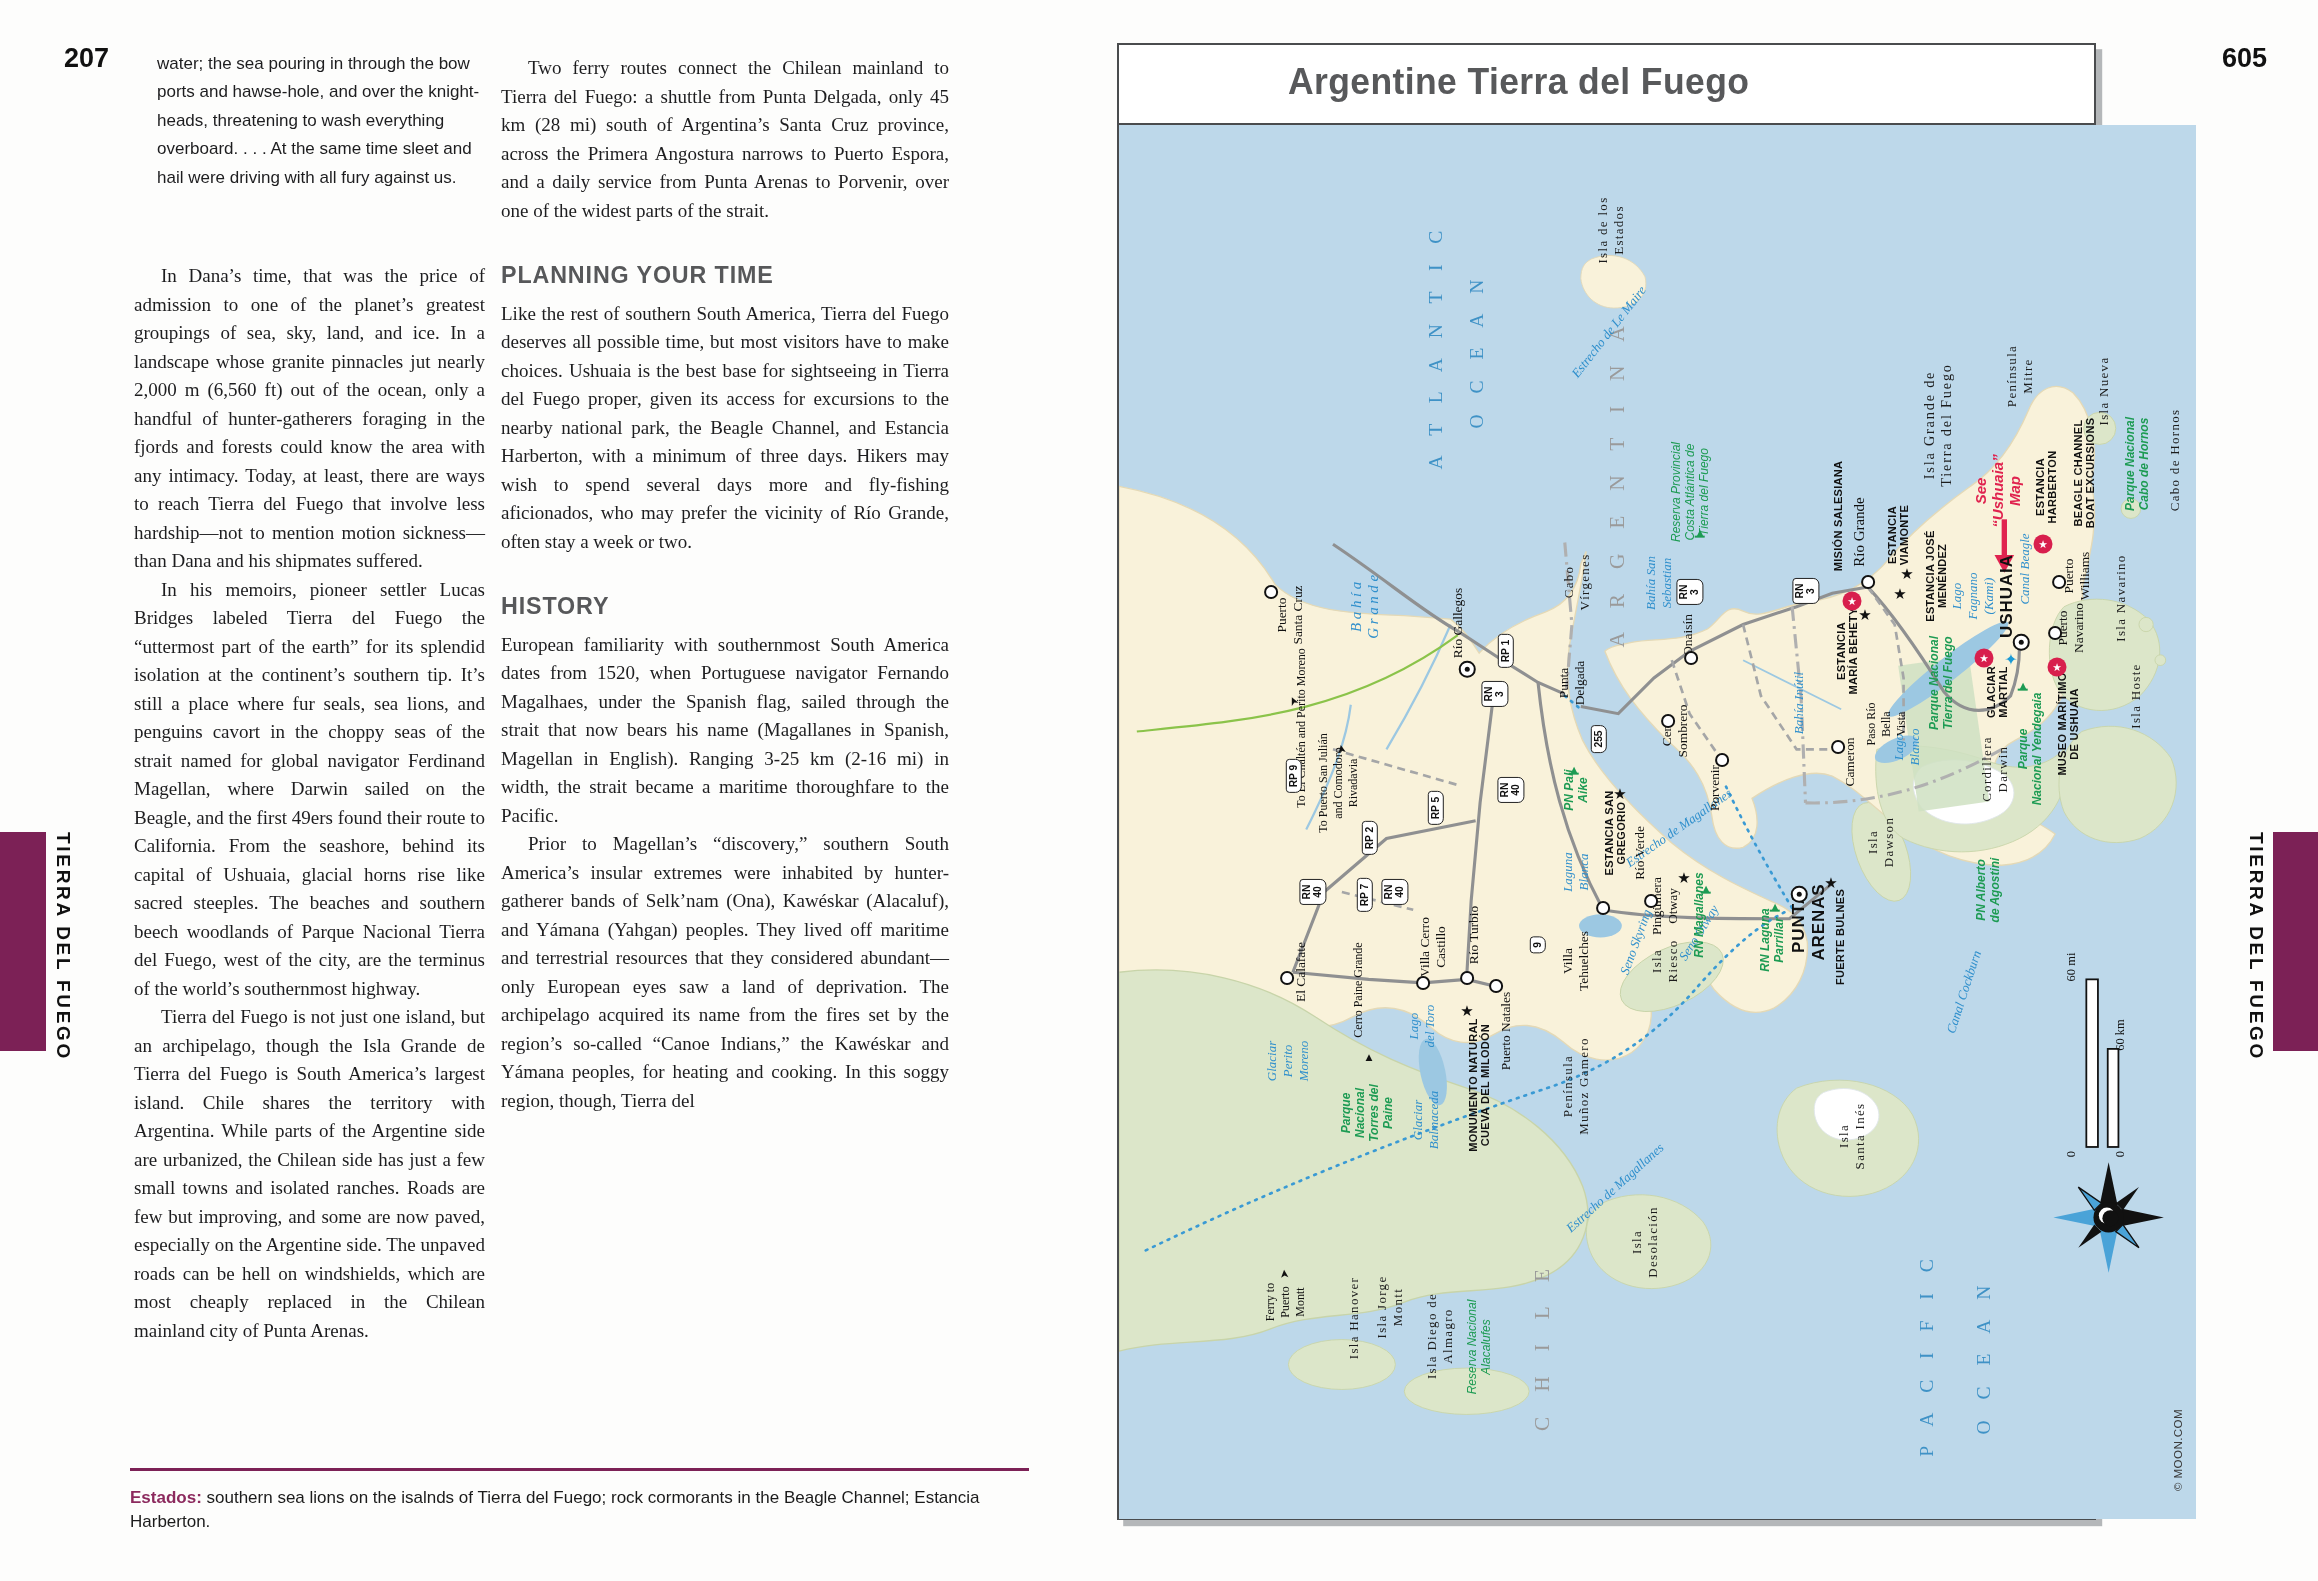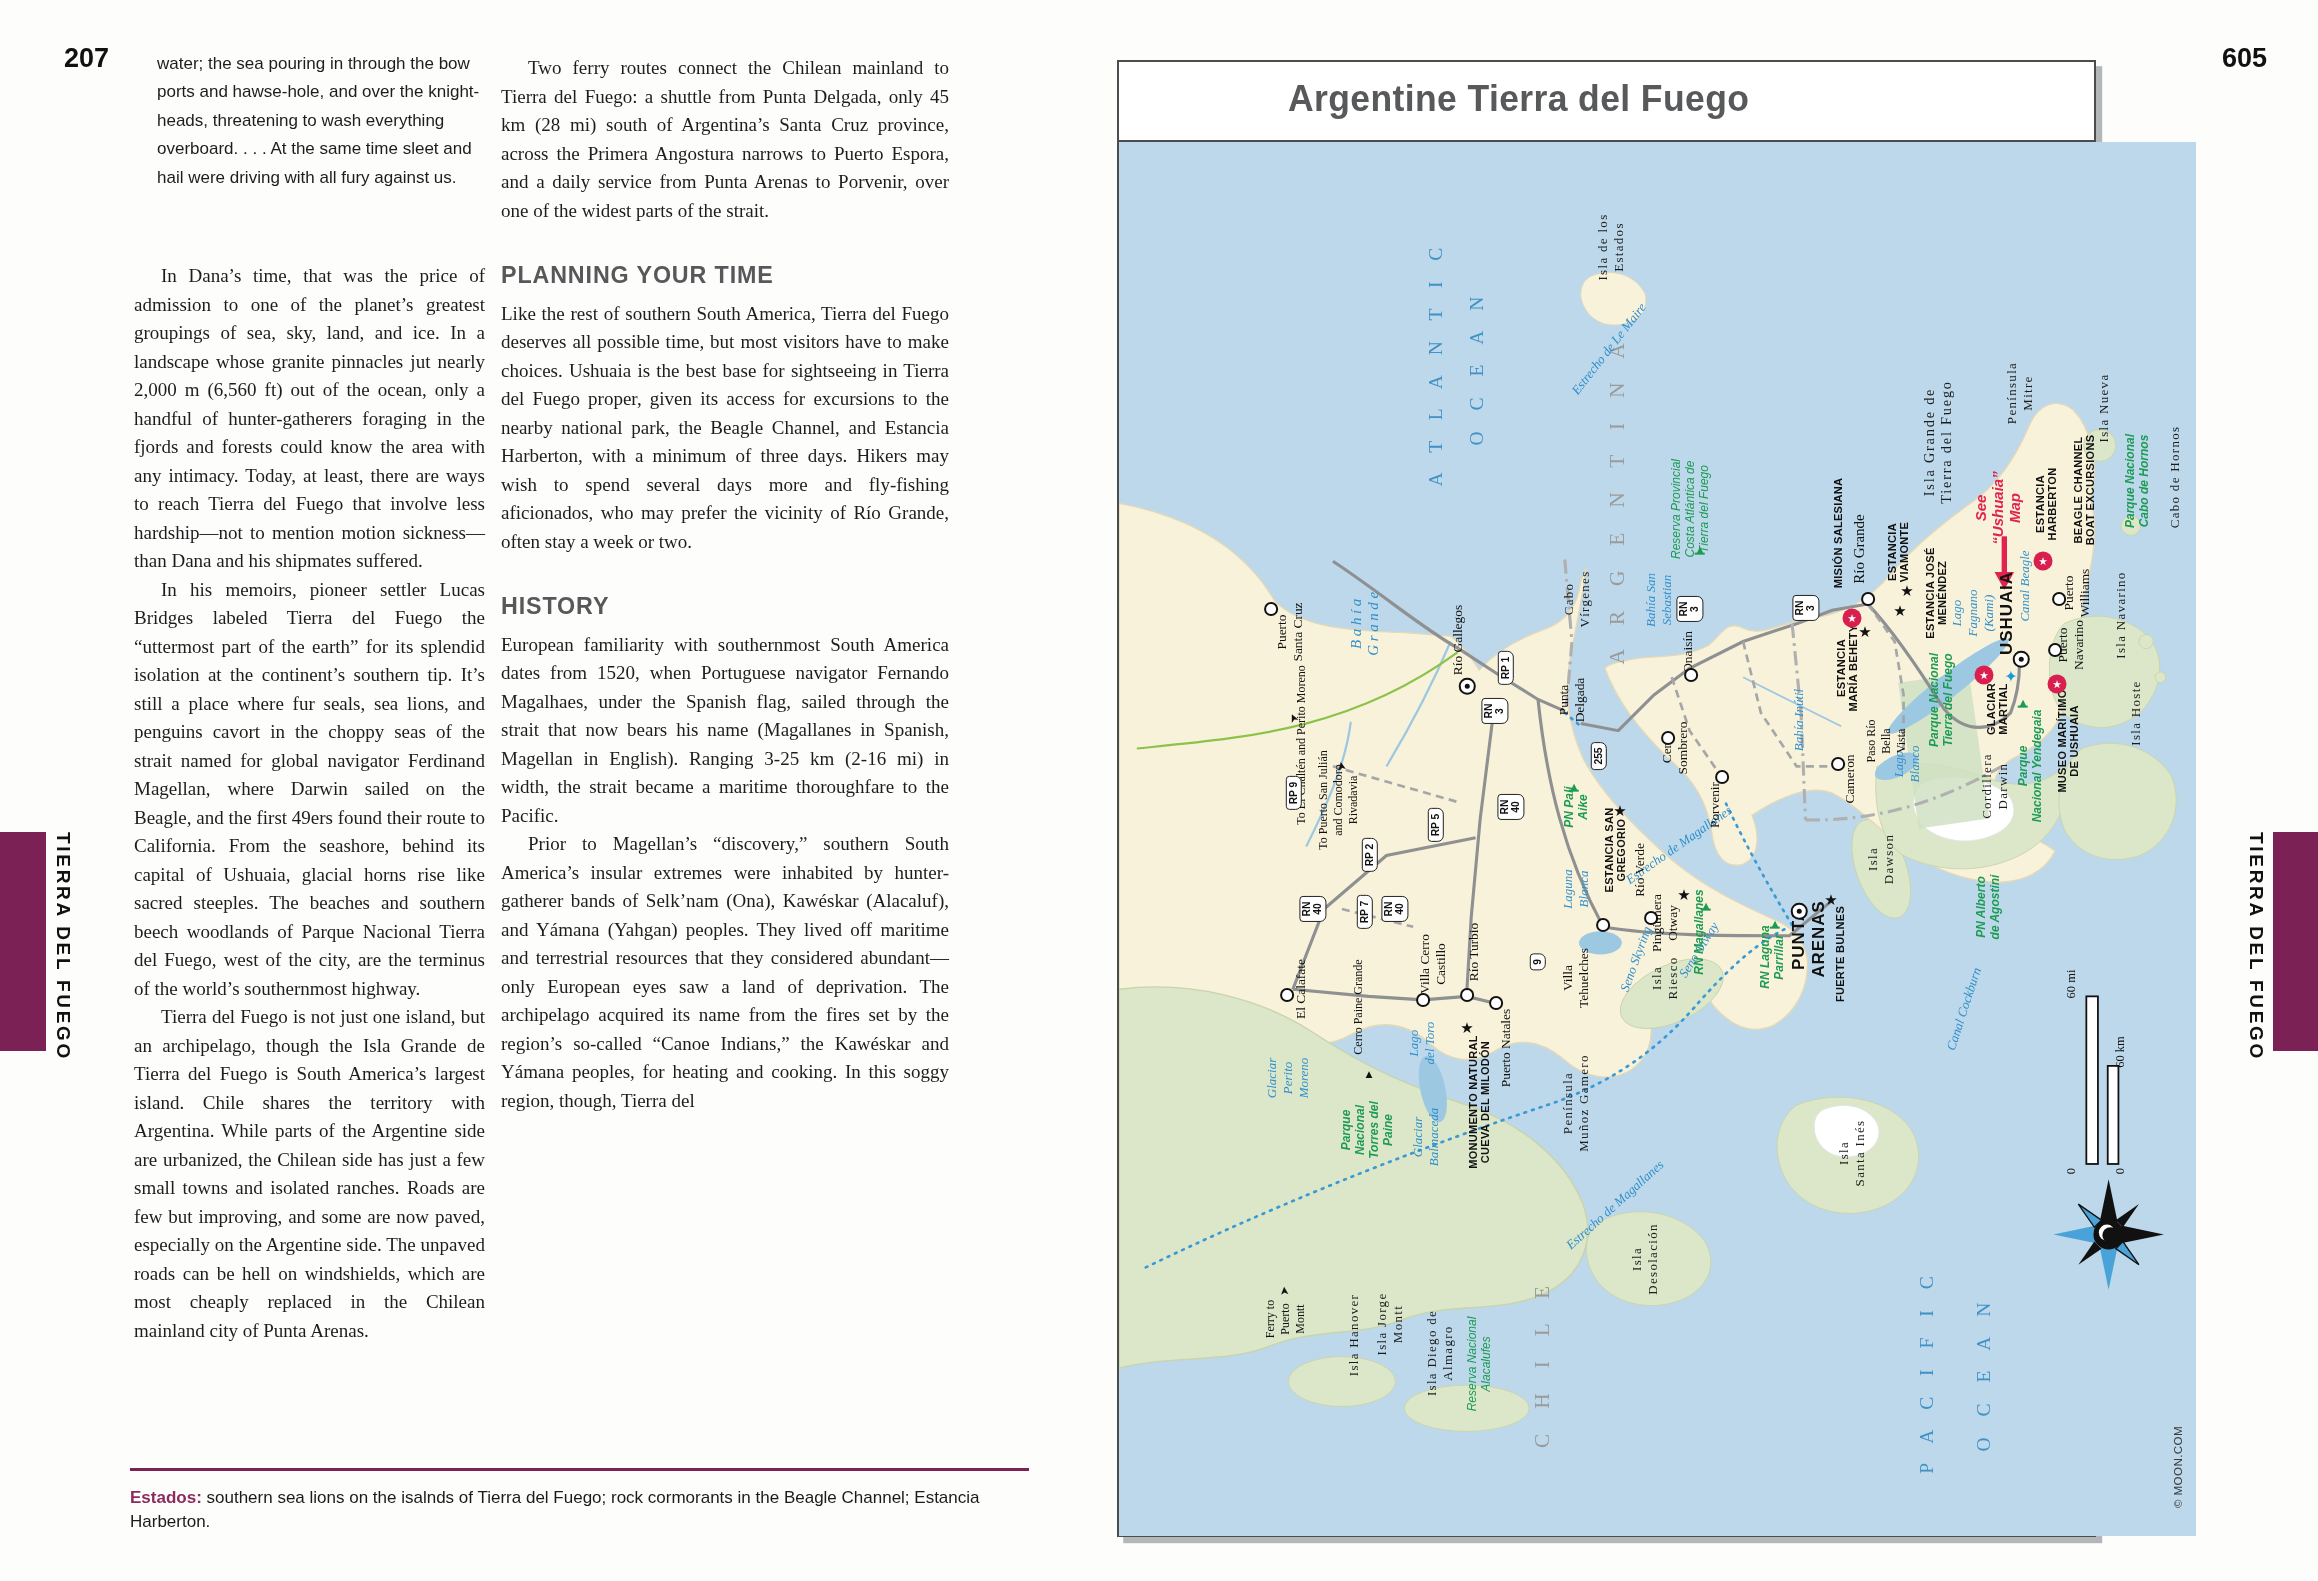--- a/index.html
+++ b/index.html
@@ -24,21 +24,21 @@
   .quote{font-family:"Liberation Sans",sans-serif;font-size:17px;line-height:28.5px;
          margin:3.6px 0 70px 23px;text-align:left;}
   .para{text-indent:27px;margin:0;}
   .headline{font:700 24px "Liberation Sans",sans-serif;letter-spacing:0.9px;color:#57585a;
             margin:36px 0 10.7px 0;text-align:left;transform:scaleX(.97);transform-origin:left;}
   #caption-rule{position:absolute;left:130px;top:1468px;width:899px;height:2.7px;background:#7c2156;}
   #caption{position:absolute;left:130px;top:1486px;width:901px;
            font:400 17px "Liberation Sans",sans-serif;line-height:24px;color:#1b1b1b;text-align:left;}
   #caption b{color:#8c2a5e;font-weight:700;}
   
-  #map{position:absolute;left:1117px;top:60px;width:979px;height:1477px;background:#fff;
+  #map{position:absolute;left:1117px;top:43px;width:979px;height:1477px;background:#fff;
        border:2.7px solid #4a4c4e;box-shadow:6.2px 6.2px 0 rgba(120,125,130,.55);box-sizing:border-box;}
   #map-titlebar{position:relative;height:78px;background:#fff;border-bottom:2.7px solid #4a4c4e;}
   #map-title{position:absolute;left:169px;top:16px;font:700 37px "Liberation Sans",sans-serif;
              color:#58595b;letter-spacing:0.4px;transform:scaleX(.96);transform-origin:left;}
   #map-canvas{position:relative;width:1077px;height:1394px;background:#bdd8ea;overflow:hidden;}
   #map-canvas svg{position:absolute;left:0;top:0;}
   
   .lbl{position:absolute;white-space:pre;text-align:center;line-height:1.14;
        transform:translate(-50%,-50%) rotate(-90deg);}
   .ocean{font:400 19.6px "Liberation Serif",serif;letter-spacing:8px;color:#3f92c6;}

